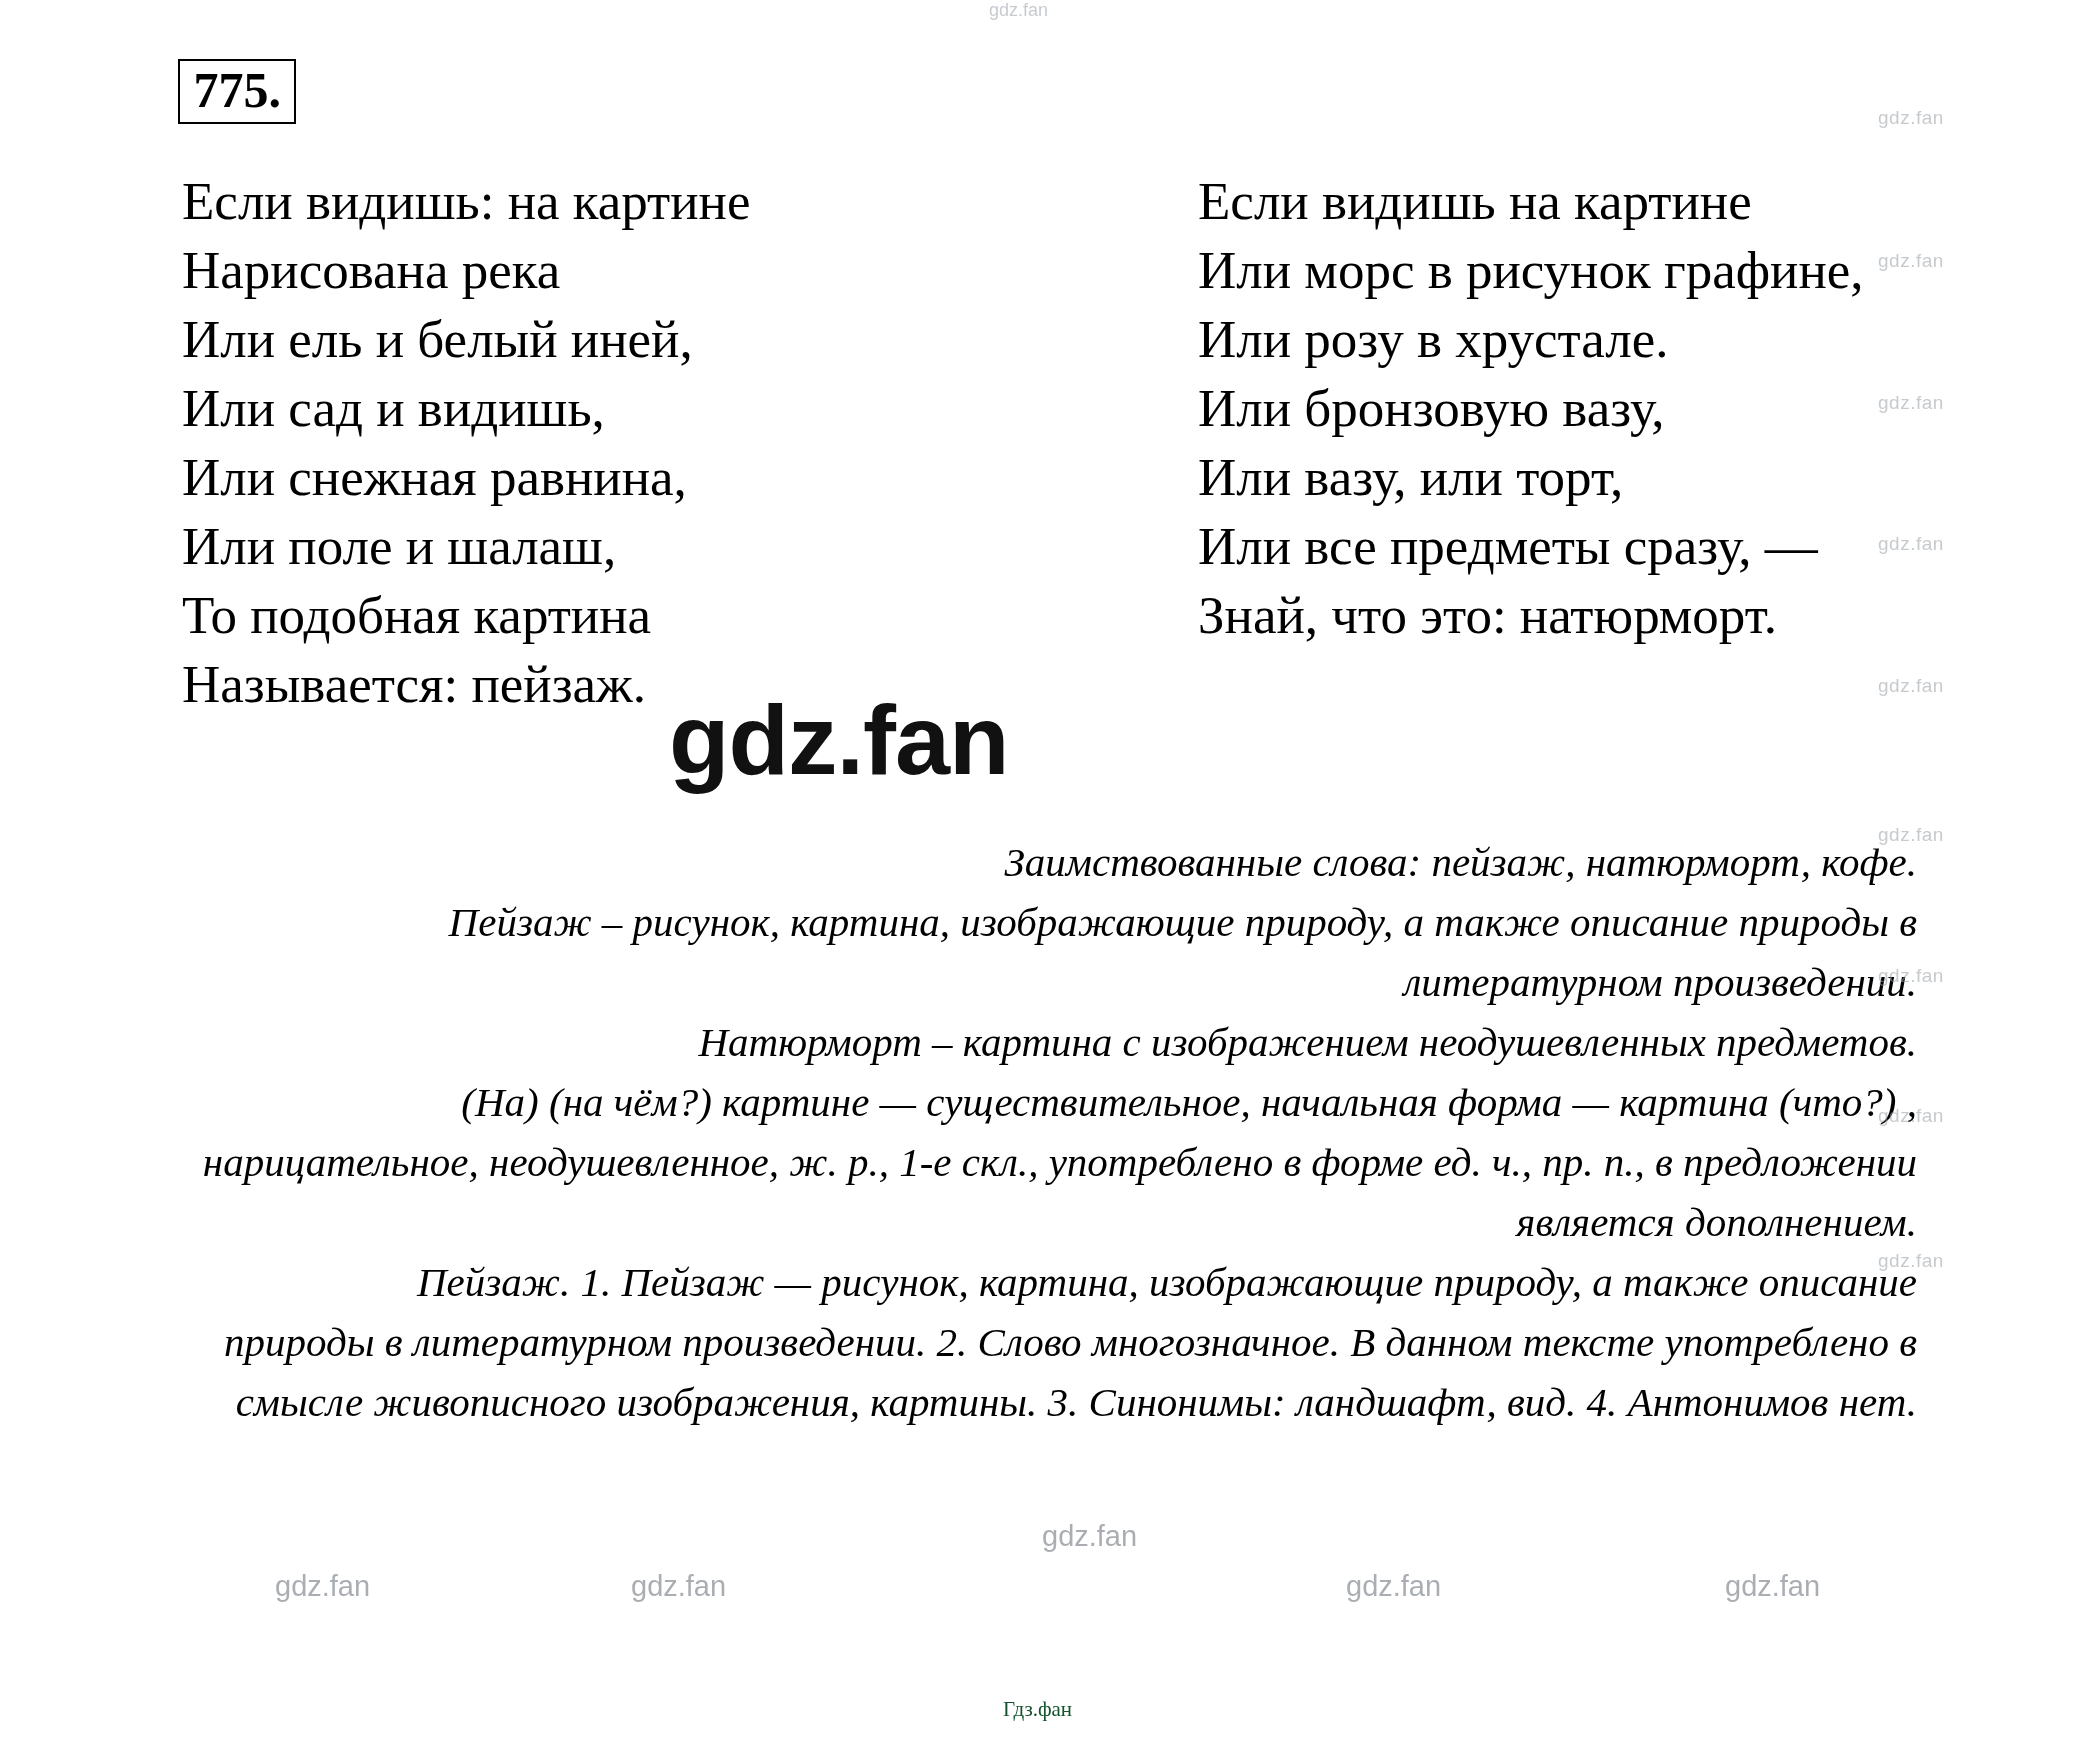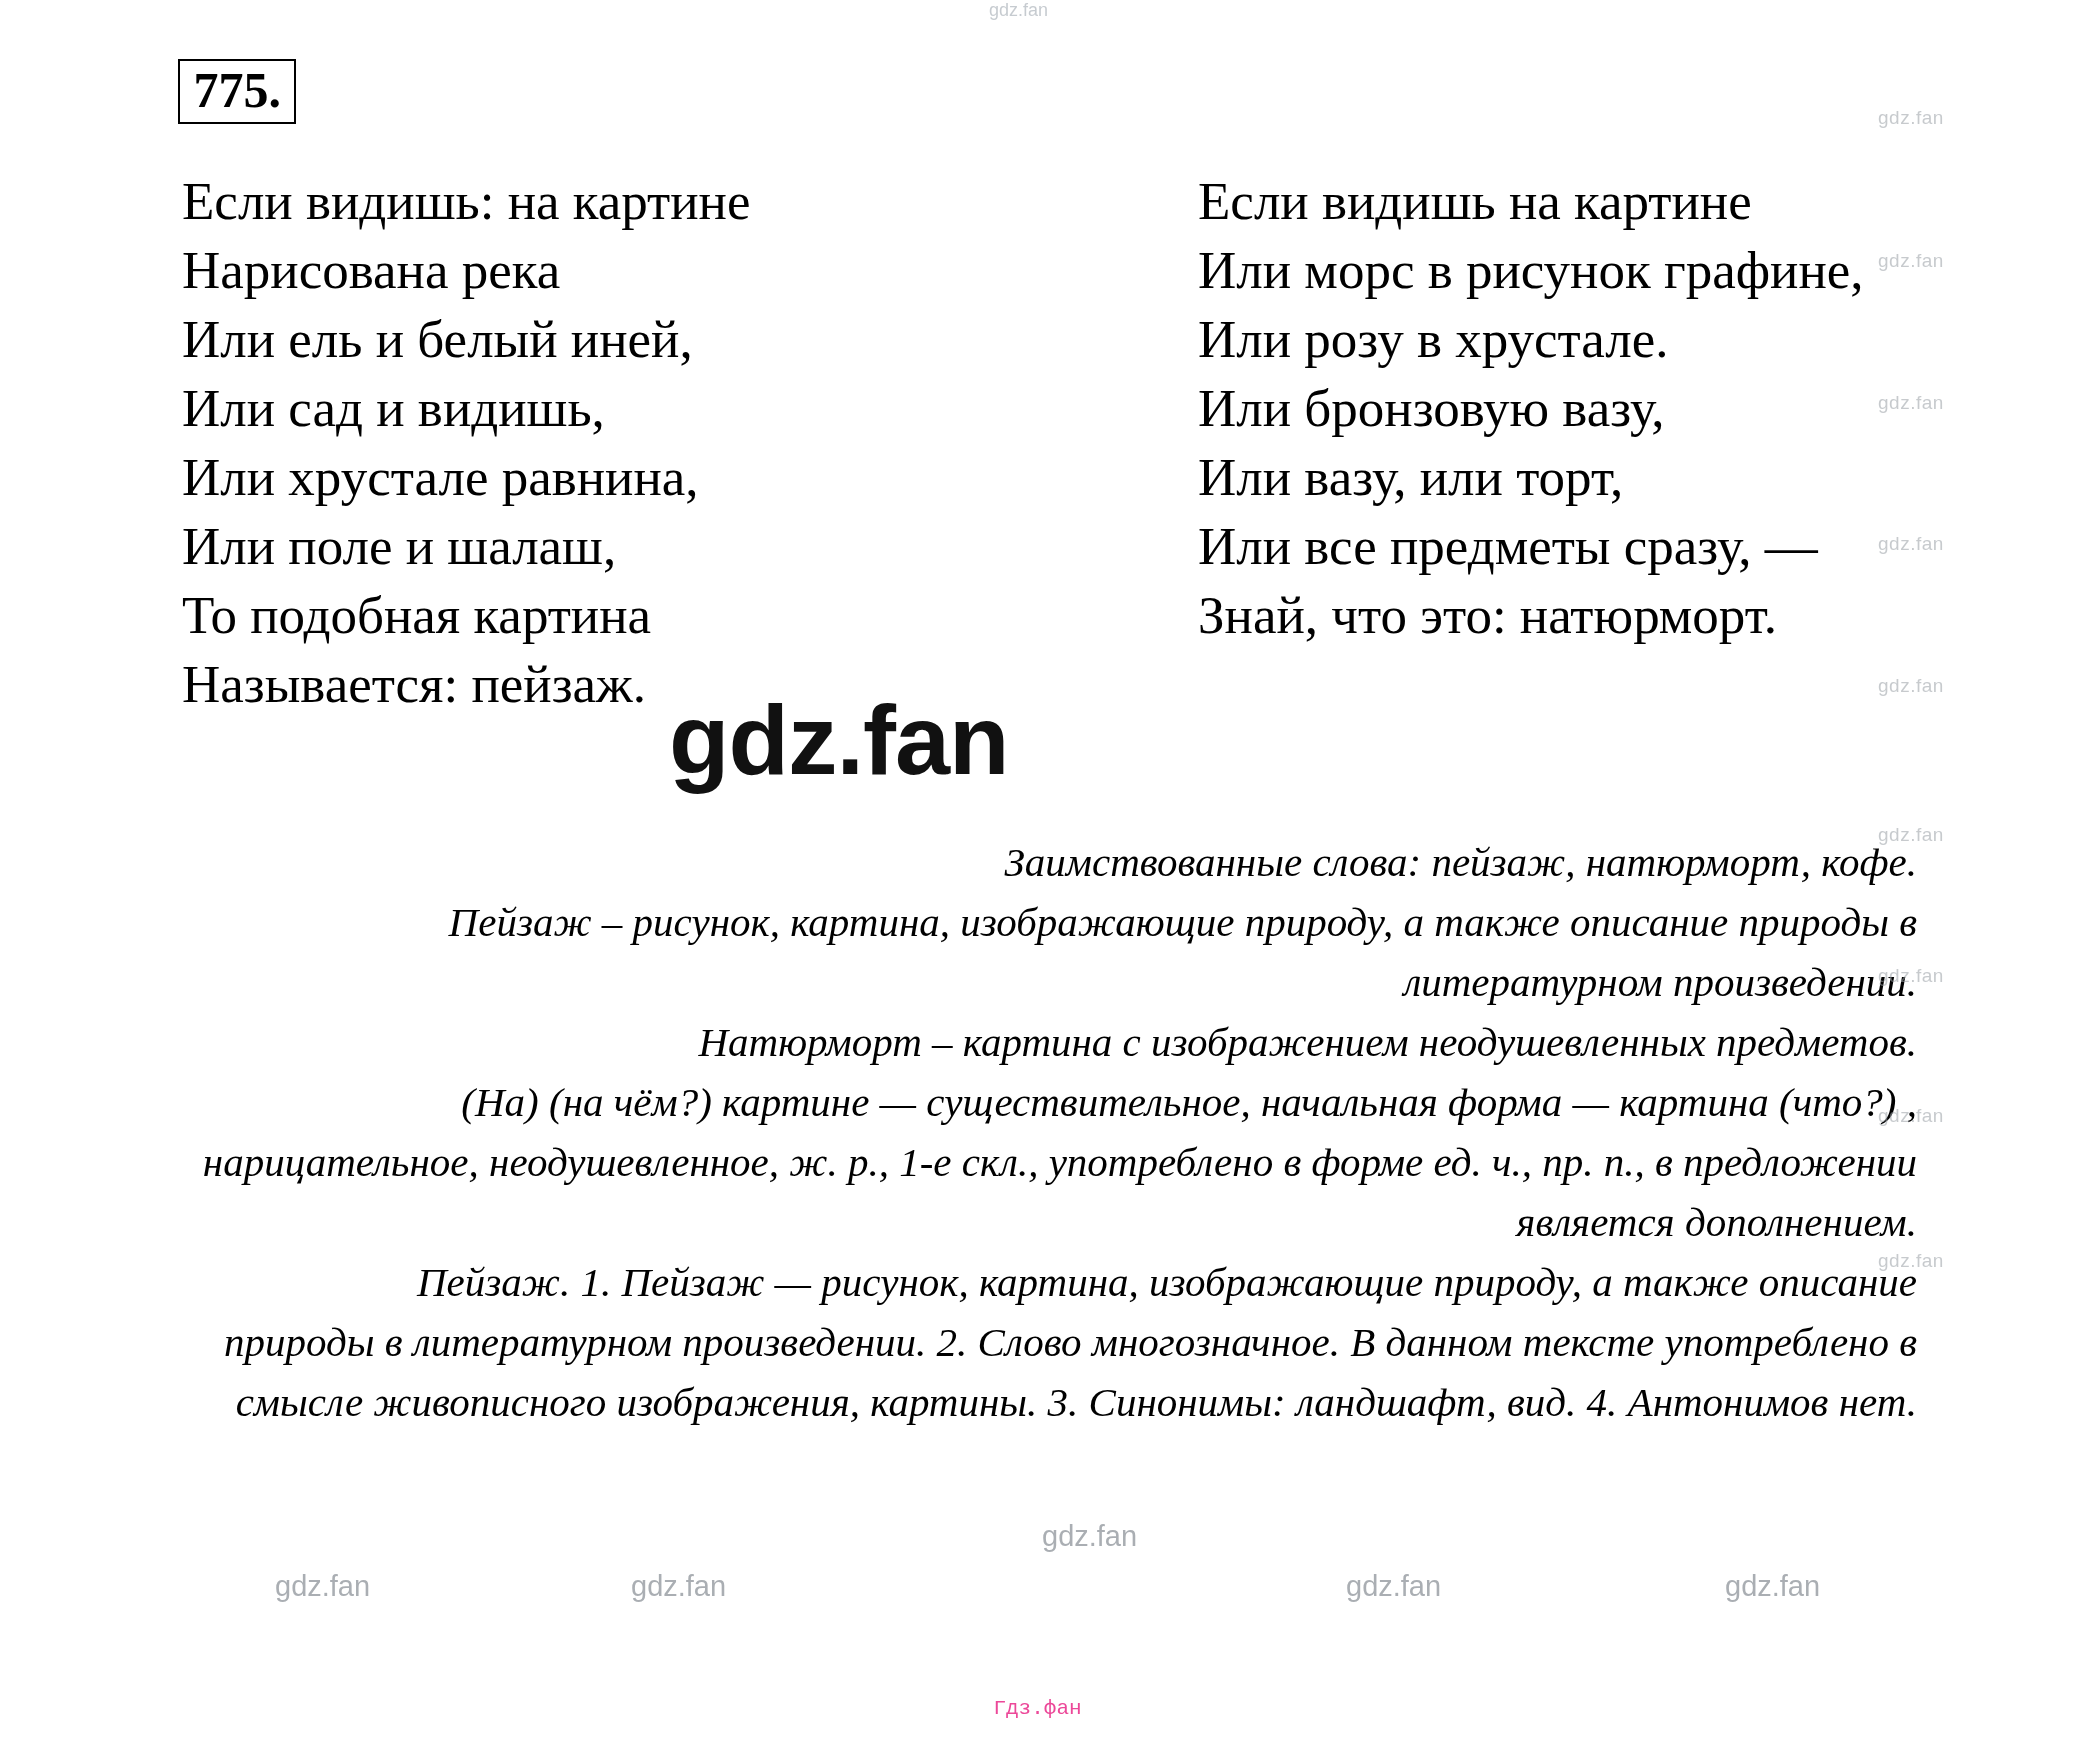--- a/index.html
+++ b/index.html
@@ -108,40 +108,40 @@
     font-family: "Liberation Sans", sans-serif;
     font-size: 18px;
     opacity: .8;
   }
   .footer {
     position: absolute;
     left: 0;
     right: 0;
     top: 1697px;
     text-align: center;
-    font-family: Liberation Mono, monospace;
+    font-family: Liberation Serif, serif;
     font-size: 21px;
-    color: #ec4899;
+    color: #14532d;
   }
 </style>
 </head>
 <body>
 
 <div class="page">
 
   <div class="wm-top">gdz.fan</div>
 
   <div class="ex-number">775.</div>
 
   <div class="poem left">
     <div>Если видишь: на картине</div>
     <div>Нарисована река</div>
     <div>Или ель и белый иней,</div>
     <div>Или сад и видишь,</div>
-    <div>Или хрустале равнина,</div>
+    <div>Или снежная равнина,</div>
     <div>Или поле и шалаш,</div>
     <div>То подобная картина</div>
     <div>Называется: пейзаж.</div>
   </div>
 
   <div class="poem right">
     <div>Если видишь на картине</div>
     <div>Или морс в рисунок графине,</div>
     <div>Или розу в хрустале.</div>
     <div>Или бронзовую вазу,</div>

